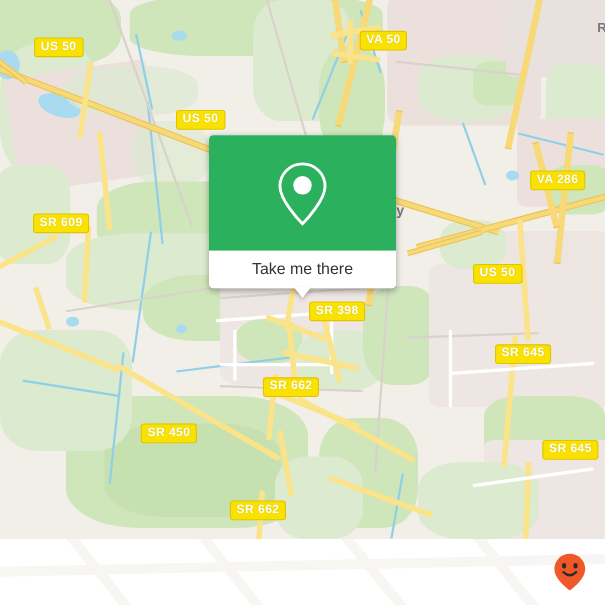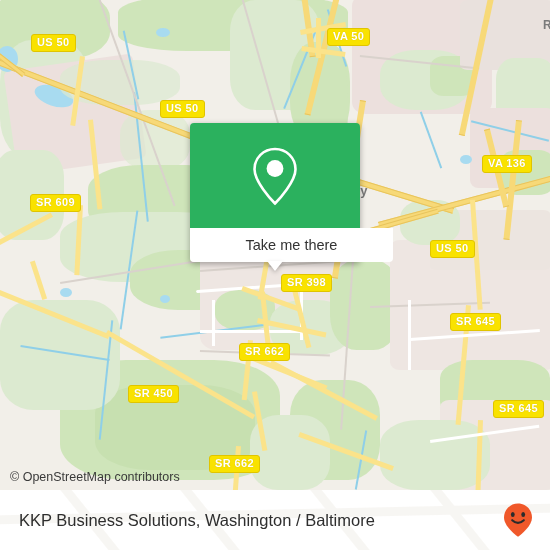--- a/index.html
+++ b/index.html
@@ -71,21 +71,21 @@
   }
   #popup-head {
     position: absolute; left:0; top:0;
     width: 170px; height: 105px;
     background: #2bb15e;
     border-radius: 4px 4px 0 0;
     display: flex; align-items: center; justify-content: center;
   }
   #popup-foot {
     position: absolute; left:0; top:105px;
-    width: 203px; height: 34px;
+    width: 170px; height: 34px;
     background: #ffffff;
     border-radius: 0 0 4px 4px;
     display: flex; align-items: center; justify-content: center;
     color: #333333;
     font-size: 14.5px;
   }
   #popup-tail {
     position: absolute; left: 77px; top: 138px;
     width: 0; height: 0;
     border-left: 8px solid transparent;
@@ -257,21 +257,21 @@
     <div class="road minor" style="left:430px; top:440px;  width:110px;height:3px;  transform:rotate(-8deg);"></div>
     <div class="road minor" style="left:408px; top:300px;  width:3px;  height:70px;"></div>
     <div class="road minor" style="left:410px; top:338px;  width:130px;height:3px;  transform:rotate(-4deg);"></div>
 
     <div class="placelabel" style="left:353px; top:183px;">lly</div>
     <div class="placelabel" style="left:543px; top:18px; font-size:12px;">R</div>
 
     <div class="shield" style="left:31px;  top:34px;">US 50</div>
     <div class="shield" style="left:160px; top:100px;">US 50</div>
     <div class="shield" style="left:327px; top:28px;">VA 50</div>
-    <div class="shield" style="left:482px; top:155px;">VA 136</div>
+    <div class="shield" style="left:482px; top:155px;">VA 286</div>
     <div class="shield" style="left:30px;  top:194px;">SR 609</div>
     <div class="shield" style="left:430px; top:240px;">US 50</div>
     <div class="shield" style="left:281px; top:274px;">SR 398</div>
     <div class="shield" style="left:450px; top:313px;">SR 645</div>
     <div class="shield" style="left:493px; top:400px;">SR 645</div>
     <div class="shield" style="left:239px; top:343px;">SR 662</div>
     <div class="shield" style="left:128px; top:385px;">SR 450</div>
     <div class="shield" style="left:209px; top:455px;">SR 662</div>
 
     <div id="popup">
@@ -280,34 +280,32 @@
           <path d="M26 4 C14.5 4 5.5 13 5.5 24.3 C5.5 36.5 22 54.5 26 58.5 C30 54.5 46.5 36.5 46.5 24.3 C46.5 13 37.5 4 26 4 Z" fill="none" stroke="#ffffff" stroke-width="2.6"></path>
           <circle cx="26" cy="23.5" r="8.4" fill="#ffffff"></circle>
         </svg>
       </div>
       <div id="popup-foot">
         <span>Take me there</span>
       </div>
       <div id="popup-tail"></div>
     </div>
 
-    <div id="attrib">© OpenStreetMap contributors</div>
   </div>
 
   <div id="footer">
     <svg id="footer-ghost" viewBox="0 0 550 60" preserveAspectRatio="none">
       <g stroke="#f1eee9" stroke-width="9" fill="none">
         <path d="M 50 -20 L 130 80"></path>
         <path d="M 170 -20 L 250 80"></path>
         <path d="M 300 -20 L 380 80"></path>
         <path d="M 420 -20 L 500 80"></path>
         <path d="M -10 30 L 560 18"></path>
       </g>
     </svg>
-    <div id="footer-title">KKP Business Solutions, Washington / Baltimore</div>
 
     <div id="brand">
       <svg width="32" height="36" viewBox="0 0 32 36">
         <path d="M16 1.5 C8.3 1.5 2 7.7 2 15.4 C2 23.5 12 31.8 16 34.8 C20 31.8 30 23.5 30 15.4 C30 7.7 23.7 1.5 16 1.5 Z" fill="#f0582a"></path>
         <ellipse cx="10.8" cy="12.4" rx="1.9" ry="2.5" fill="#2b2b2b"></ellipse>
         <ellipse cx="21.2" cy="12.4" rx="1.9" ry="2.5" fill="#2b2b2b"></ellipse>
         <path d="M10.2 18.2 Q16 23.6 21.8 18.2" fill="none" stroke="#2b2b2b" stroke-width="2.1" stroke-linecap="round"></path>
       </svg>
     </div>
   </div>

